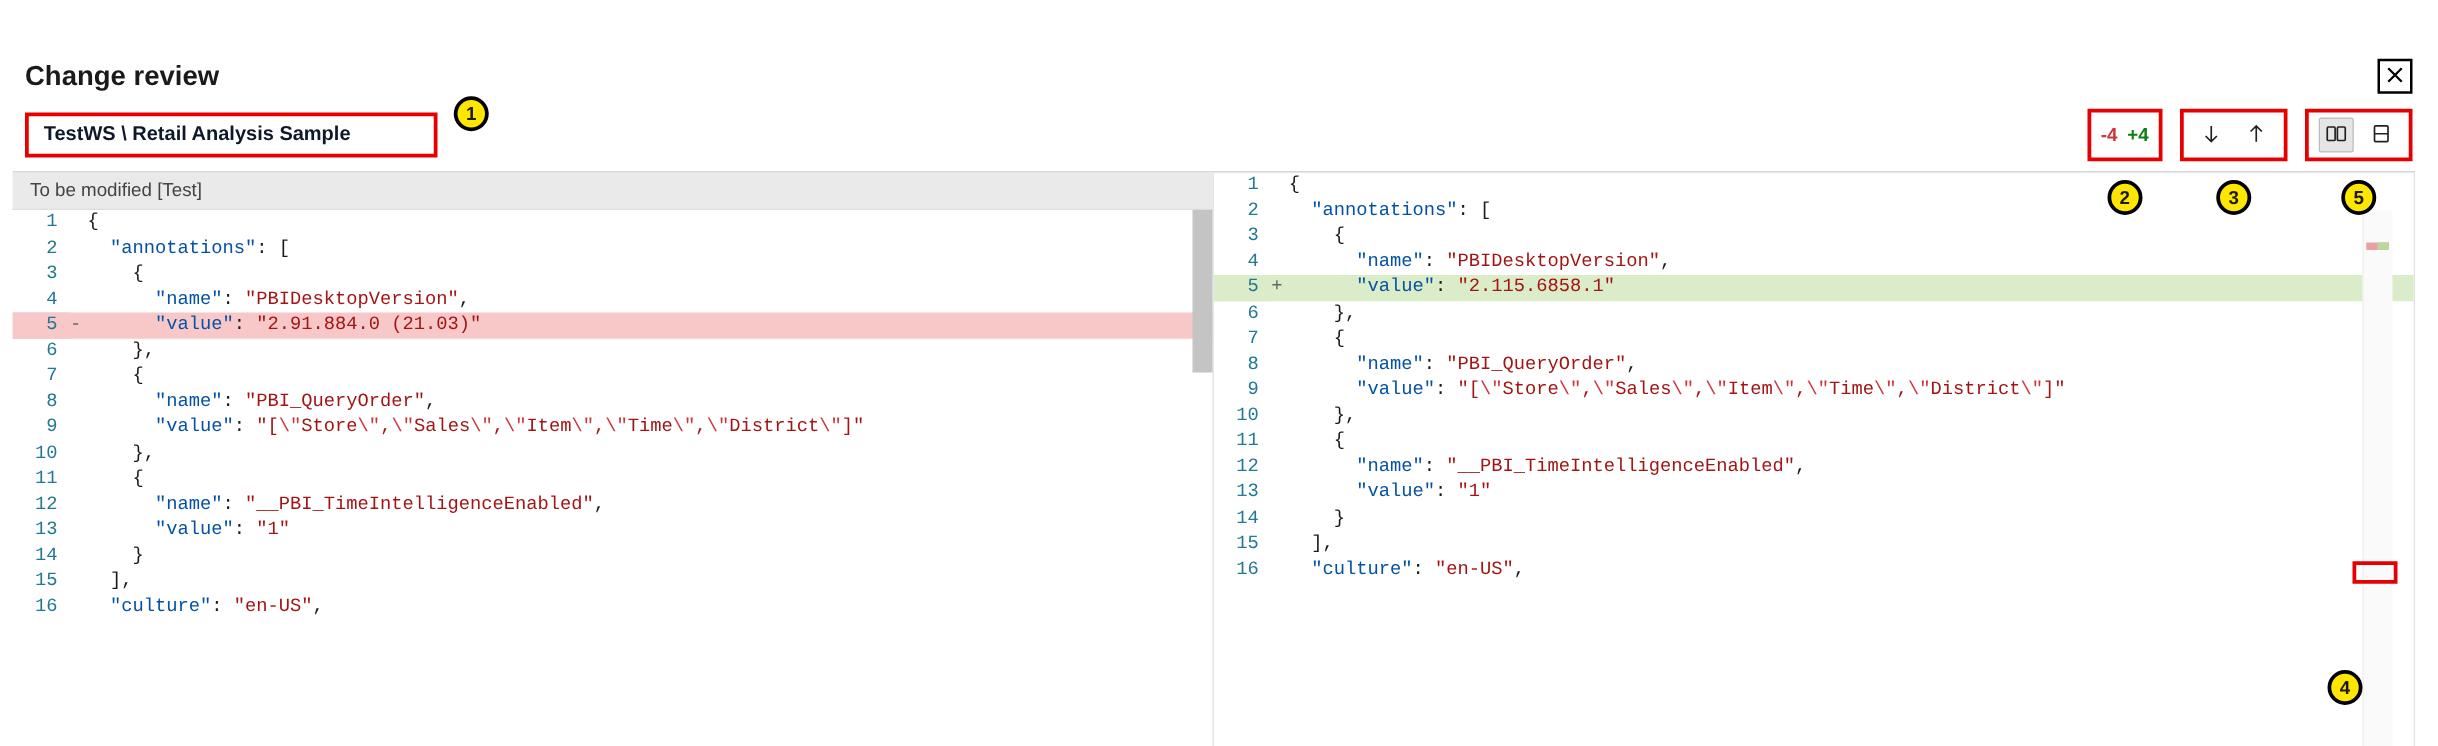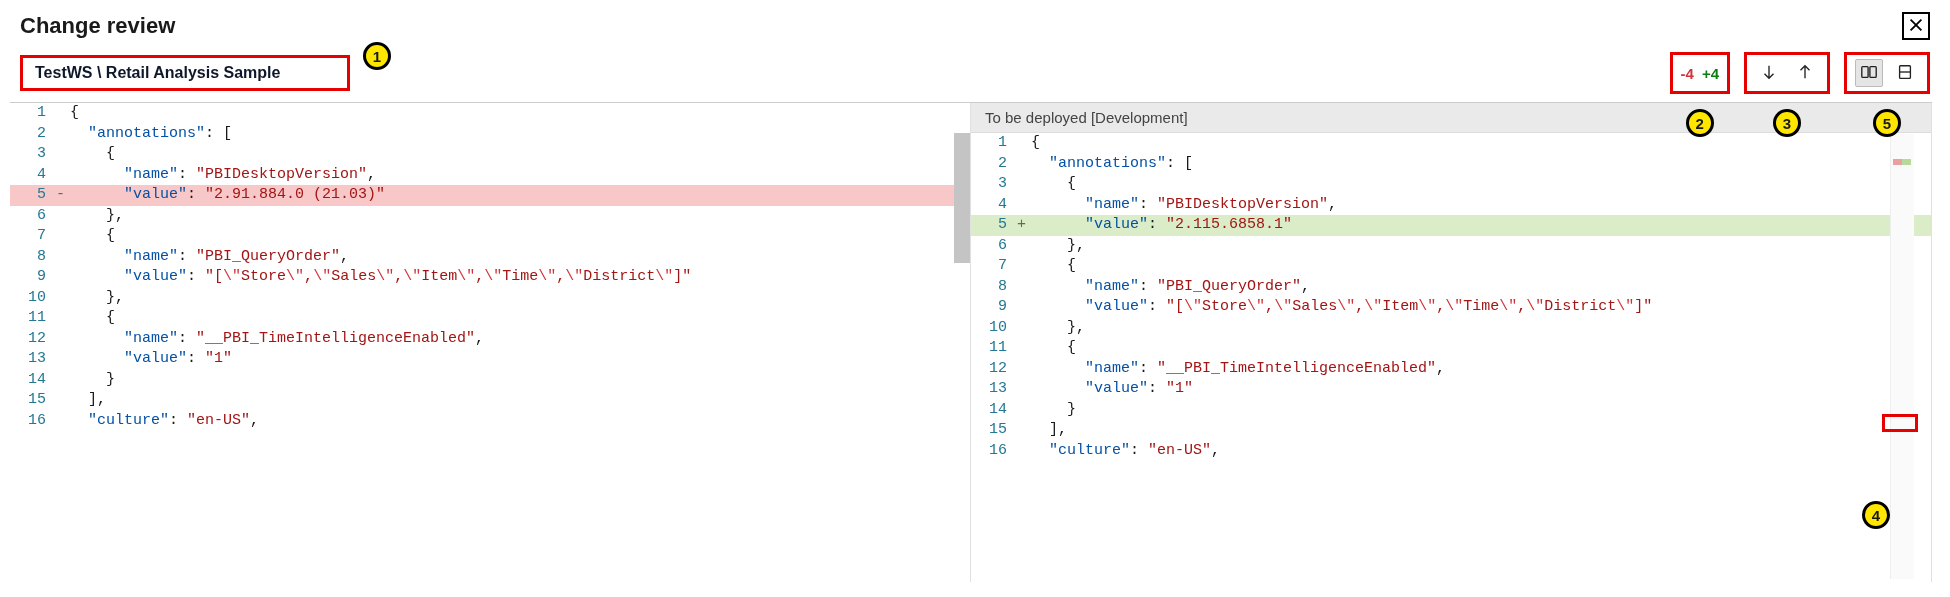--- a/index.html
+++ b/index.html
@@ -10,20 +10,21 @@
     font-size: 14px;
     width: 1950px;
     height: 597px;
     overflow: hidden;
   }
   .header {
     display: flex;
     align-items: center;
     justify-content: space-between;
     padding: 12px 20px 8px 20px;
+    margin-top: 35px;
   }
   .header-title {
     font-size: 22px;
     font-weight: 600;
     color: #1a1a1a;
   }
   .close-btn {
     width: 28px;
     height: 28px;
     border: 2px solid #000;
@@ -258,20 +259,21 @@
         </span>
       </div>
       <div class="annot-badge badge-5">5</div>
     </div>
   </div>
 </div>
 
 <div class="diff-area">
 
   <div class="diff-col">
+    <div class="col-header">To be modified [Test]</div>
     <div class="code-body" id="code-left">
         <div class="code-line"><span class="gutter">1</span><span class="gutter-mark"> </span><span class="code-content"><span class="tok-punc">{</span></span></div>
         <div class="code-line"><span class="gutter">2</span><span class="gutter-mark"> </span><span class="code-content"><span class="tok-punc">  </span><span class="tok-key">"annotations"</span><span class="tok-punc">: [</span></span></div>
         <div class="code-line"><span class="gutter">3</span><span class="gutter-mark"> </span><span class="code-content"><span class="tok-punc">    {</span></span></div>
         <div class="code-line"><span class="gutter">4</span><span class="gutter-mark"> </span><span class="code-content"><span class="tok-punc">      </span><span class="tok-key">"name"</span><span class="tok-punc">: </span><span class="tok-str">"PBIDesktopVersion"</span><span class="tok-punc">,</span></span></div>
         <div class="code-line line-del"><span class="gutter">5</span><span class="gutter-mark">-</span><span class="code-content"><span class="tok-punc">      </span><span class="tok-key">"value"</span><span class="tok-punc">: </span><span class="tok-str">"2.91.884.0 (21.03)"</span></span></div>
         <div class="code-line"><span class="gutter">6</span><span class="gutter-mark"> </span><span class="code-content"><span class="tok-punc">    },</span></span></div>
         <div class="code-line"><span class="gutter">7</span><span class="gutter-mark"> </span><span class="code-content"><span class="tok-punc">    {</span></span></div>
         <div class="code-line"><span class="gutter">8</span><span class="gutter-mark"> </span><span class="code-content"><span class="tok-punc">      </span><span class="tok-key">"name"</span><span class="tok-punc">: </span><span class="tok-str">"PBI_QueryOrder"</span><span class="tok-punc">,</span></span></div>
         <div class="code-line"><span class="gutter">9</span><span class="gutter-mark"> </span><span class="code-content"><span class="tok-punc">      </span><span class="tok-key">"value"</span><span class="tok-punc">: </span><span class="tok-str">"[</span><span class="tok-esc">\"</span><span class="tok-str">Store</span><span class="tok-esc">\"</span><span class="tok-str">,</span><span class="tok-esc">\"</span><span class="tok-str">Sales</span><span class="tok-esc">\"</span><span class="tok-str">,</span><span class="tok-esc">\"</span><span class="tok-str">Item</span><span class="tok-esc">\"</span><span class="tok-str">,</span><span class="tok-esc">\"</span><span class="tok-str">Time</span><span class="tok-esc">\"</span><span class="tok-str">,</span><span class="tok-esc">\"</span><span class="tok-str">District</span><span class="tok-esc">\"</span><span class="tok-str">]"</span></span></div>
@@ -280,21 +282,20 @@
         <div class="code-line"><span class="gutter">12</span><span class="gutter-mark"> </span><span class="code-content"><span class="tok-punc">      </span><span class="tok-key">"name"</span><span class="tok-punc">: </span><span class="tok-str">"__PBI_TimeIntelligenceEnabled"</span><span class="tok-punc">,</span></span></div>
         <div class="code-line"><span class="gutter">13</span><span class="gutter-mark"> </span><span class="code-content"><span class="tok-punc">      </span><span class="tok-key">"value"</span><span class="tok-punc">: </span><span class="tok-str">"1"</span></span></div>
         <div class="code-line"><span class="gutter">14</span><span class="gutter-mark"> </span><span class="code-content"><span class="tok-punc">    }</span></span></div>
         <div class="code-line"><span class="gutter">15</span><span class="gutter-mark"> </span><span class="code-content"><span class="tok-punc">  ],</span></span></div>
         <div class="code-line"><span class="gutter">16</span><span class="gutter-mark"> </span><span class="code-content"><span class="tok-punc">  </span><span class="tok-key">"culture"</span><span class="tok-punc">: </span><span class="tok-str">"en-US"</span><span class="tok-punc">,</span></span></div>
       </div>
     <div class="scroll-stub"></div>
   </div>
 
   <div class="diff-col">
-    <div class="col-header">To be deployed [Development]</div>
     <div class="code-body" id="code-right">
         <div class="code-line"><span class="gutter">1</span><span class="gutter-mark"> </span><span class="code-content"><span class="tok-punc">{</span></span></div>
         <div class="code-line"><span class="gutter">2</span><span class="gutter-mark"> </span><span class="code-content"><span class="tok-punc">  </span><span class="tok-key">"annotations"</span><span class="tok-punc">: [</span></span></div>
         <div class="code-line"><span class="gutter">3</span><span class="gutter-mark"> </span><span class="code-content"><span class="tok-punc">    {</span></span></div>
         <div class="code-line"><span class="gutter">4</span><span class="gutter-mark"> </span><span class="code-content"><span class="tok-punc">      </span><span class="tok-key">"name"</span><span class="tok-punc">: </span><span class="tok-str">"PBIDesktopVersion"</span><span class="tok-punc">,</span></span></div>
         <div class="code-line line-add"><span class="gutter">5</span><span class="gutter-mark">+</span><span class="code-content"><span class="tok-punc">      </span><span class="tok-key">"value"</span><span class="tok-punc">: </span><span class="tok-str">"2.115.6858.1"</span></span></div>
         <div class="code-line"><span class="gutter">6</span><span class="gutter-mark"> </span><span class="code-content"><span class="tok-punc">    },</span></span></div>
         <div class="code-line"><span class="gutter">7</span><span class="gutter-mark"> </span><span class="code-content"><span class="tok-punc">    {</span></span></div>
         <div class="code-line"><span class="gutter">8</span><span class="gutter-mark"> </span><span class="code-content"><span class="tok-punc">      </span><span class="tok-key">"name"</span><span class="tok-punc">: </span><span class="tok-str">"PBI_QueryOrder"</span><span class="tok-punc">,</span></span></div>
         <div class="code-line"><span class="gutter">9</span><span class="gutter-mark"> </span><span class="code-content"><span class="tok-punc">      </span><span class="tok-key">"value"</span><span class="tok-punc">: </span><span class="tok-str">"[</span><span class="tok-esc">\"</span><span class="tok-str">Store</span><span class="tok-esc">\"</span><span class="tok-str">,</span><span class="tok-esc">\"</span><span class="tok-str">Sales</span><span class="tok-esc">\"</span><span class="tok-str">,</span><span class="tok-esc">\"</span><span class="tok-str">Item</span><span class="tok-esc">\"</span><span class="tok-str">,</span><span class="tok-esc">\"</span><span class="tok-str">Time</span><span class="tok-esc">\"</span><span class="tok-str">,</span><span class="tok-esc">\"</span><span class="tok-str">District</span><span class="tok-esc">\"</span><span class="tok-str">]"</span></span></div>

